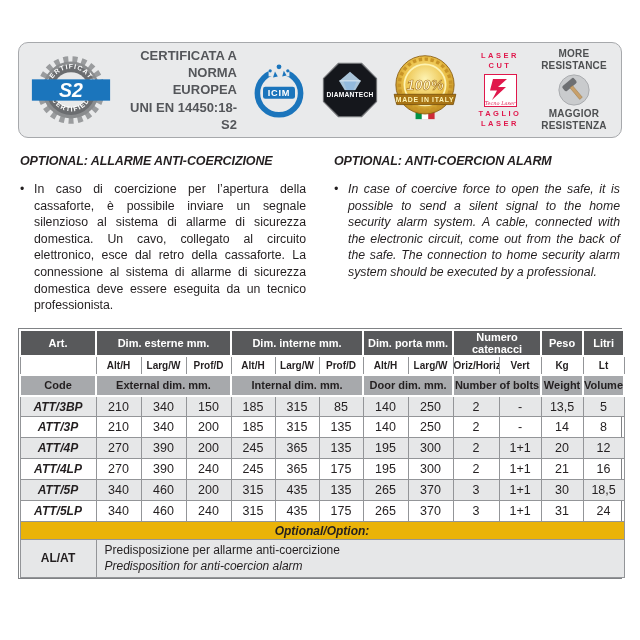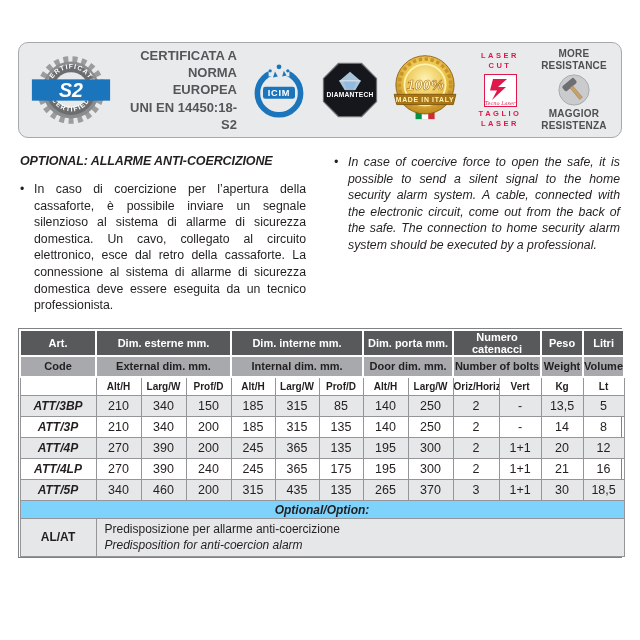--- a/index.html
+++ b/index.html
@@ -143,21 +143,21 @@
     height:21px;
     font-size:12.5px;
   }
   #data-body td.code-cell{font-weight:bold;font-size:12px;font-style:italic;}
   #data-body tr:nth-child(odd){background:var(--row-alt);}
   td.optional-cell{
     font-weight:bold;
     font-style:italic;
     font-size:12px;
     height:18px;
-    background:#7dd3fc;
+    background:#eab308;
     border:1px solid #939598;
   }
   tr.alat td{
     background:var(--row-alt);
     border:1px solid #939598;
     height:36px;
   }
   td.alat-code{font-weight:bold;font-size:12px;}
   td.alat-desc{
     text-align:left;
@@ -270,20 +270,21 @@
 
 <div class="optional-cols">
   <div class="opt-col it">
     <div class="opt-title">OPTIONAL: ALLARME ANTI-COERCIZIONE</div>
     <div class="opt-para">
       <span class="bullet">•</span>
       <span>In caso di coercizione per l’apertura della cassaforte, è possibile inviare un segnale silenzioso al sistema di allarme di sicurezza domestica. Un cavo, collegato al circuito elettronico, esce dal retro della cassaforte. La connessione al sistema di allarme di sicurezza domestica deve essere eseguita da un tecnico professionista.</span>
     </div>
   </div>
   <div class="opt-col en">
+    <div class="opt-title">OPTIONAL: ANTI-COERCION ALARM</div>
     <div class="opt-para">
       <span class="bullet">•</span>
       <span>In case of coercive force to open the safe, it is possible to send a silent signal to the home security alarm system. A cable, connected with the electronic circuit, come out from the back of the safe. The connection to home security alarm system should be executed by a professional.</span>
     </div>
   </div>
 </div>
 
 <div class="spec-table-wrap">
 <table>
   <colgroup>
@@ -305,43 +306,43 @@
     <tr>
       <td class="h1">Art.</td>
       <td class="h1" colspan="3">Dim. esterne mm.</td>
       <td class="h1" colspan="3">Dim. interne mm.</td>
       <td class="h1" colspan="2">Dim. porta mm.</td>
       <td class="h1" colspan="2">Numero catenacci</td>
       <td class="h1">Peso</td>
       <td class="h1">Litri</td>
     </tr>
     <tr>
-      <td class="h2">Code</td>
-      <td class="h2" colspan="3">External dim. mm.</td>
-      <td class="h2" colspan="3">Internal dim. mm.</td>
-      <td class="h2" colspan="2">Door dim. mm.</td>
-      <td class="h2" colspan="2">Number of bolts</td>
-      <td class="h2">Weight</td>
-      <td class="h2">Volume</td>
-    </tr>
-    <tr>
       <td class="h3"></td>
       <td class="h3">Alt/H</td>
       <td class="h3">Larg/W</td>
       <td class="h3">Prof/D</td>
       <td class="h3">Alt/H</td>
       <td class="h3">Larg/W</td>
       <td class="h3">Prof/D</td>
       <td class="h3">Alt/H</td>
       <td class="h3">Larg/W</td>
       <td class="h3">Oriz/Horiz</td>
       <td class="h3">Vert</td>
       <td class="h3">Kg</td>
       <td class="h3">Lt</td>
     </tr>
+    <tr>
+      <td class="h2">Code</td>
+      <td class="h2" colspan="3">External dim. mm.</td>
+      <td class="h2" colspan="3">Internal dim. mm.</td>
+      <td class="h2" colspan="2">Door dim. mm.</td>
+      <td class="h2" colspan="2">Number of bolts</td>
+      <td class="h2">Weight</td>
+      <td class="h2">Volume</td>
+    </tr>
   </tbody>
   <tbody id="data-body">
         <tr>
           <td class="code-cell">ATT/3BP</td>
           <td>210</td>
           <td>340</td>
           <td>150</td>
           <td>185</td>
           <td>315</td>
           <td>85</td>
@@ -404,20 +405,35 @@
           <td>200</td>
           <td>315</td>
           <td>435</td>
           <td>135</td>
           <td>265</td>
           <td>370</td>
           <td>3</td>
           <td>1+1</td>
           <td>30</td>
           <td>18,5</td>
+        </tr>
+        <tr>
+          <td class="code-cell">ATT/5LP</td>
+          <td>340</td>
+          <td>460</td>
+          <td>240</td>
+          <td>315</td>
+          <td>435</td>
+          <td>175</td>
+          <td>265</td>
+          <td>370</td>
+          <td>3</td>
+          <td>1+1</td>
+          <td>31</td>
+          <td>24</td>
         </tr>
       </tbody>
   <tbody>
     <tr>
       <td class="optional-cell" colspan="13">Optional/Option:</td>
     </tr>
     <tr class="alat">
       <td class="alat-code">AL/AT</td>
       <td class="alat-desc" colspan="12">
         <div class="it-line">Predisposizione per allarme anti-coercizione</div>

